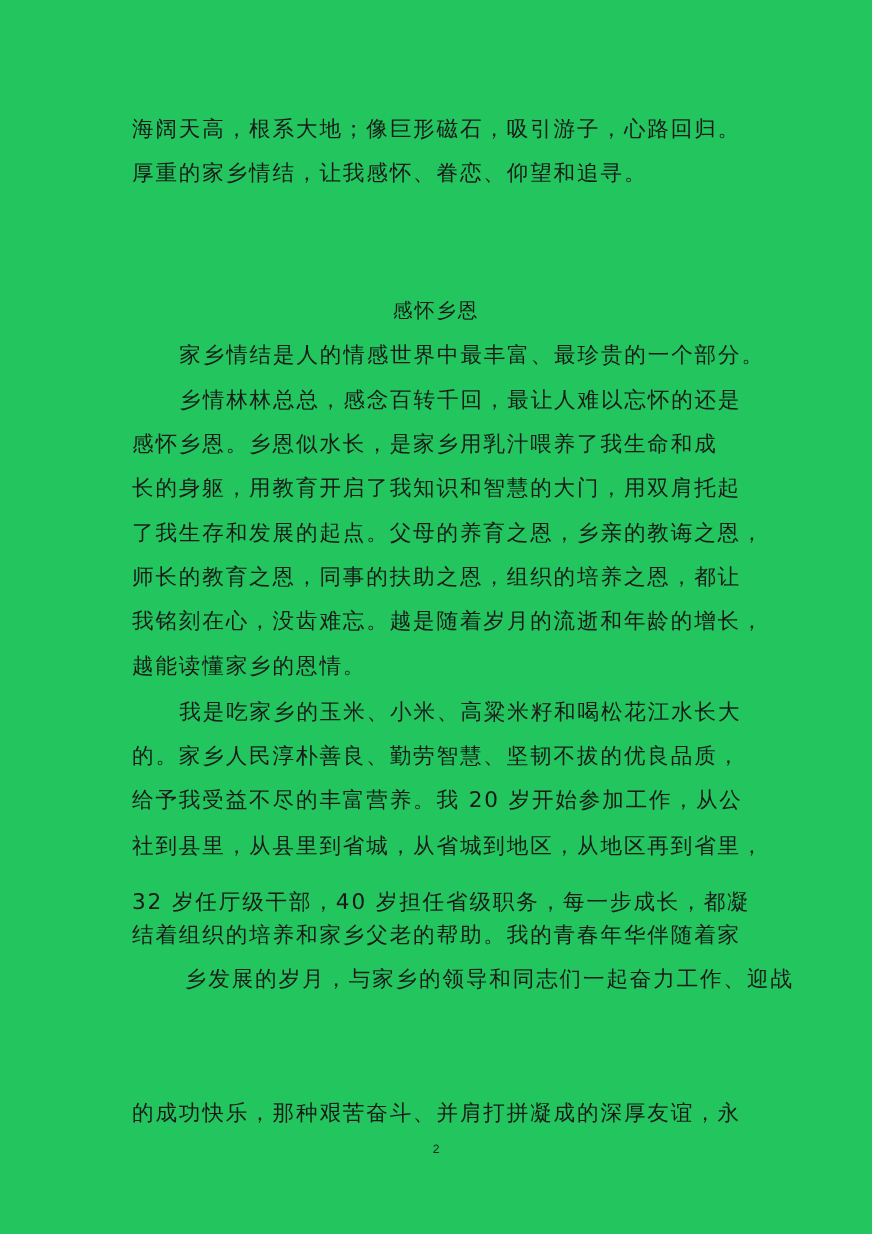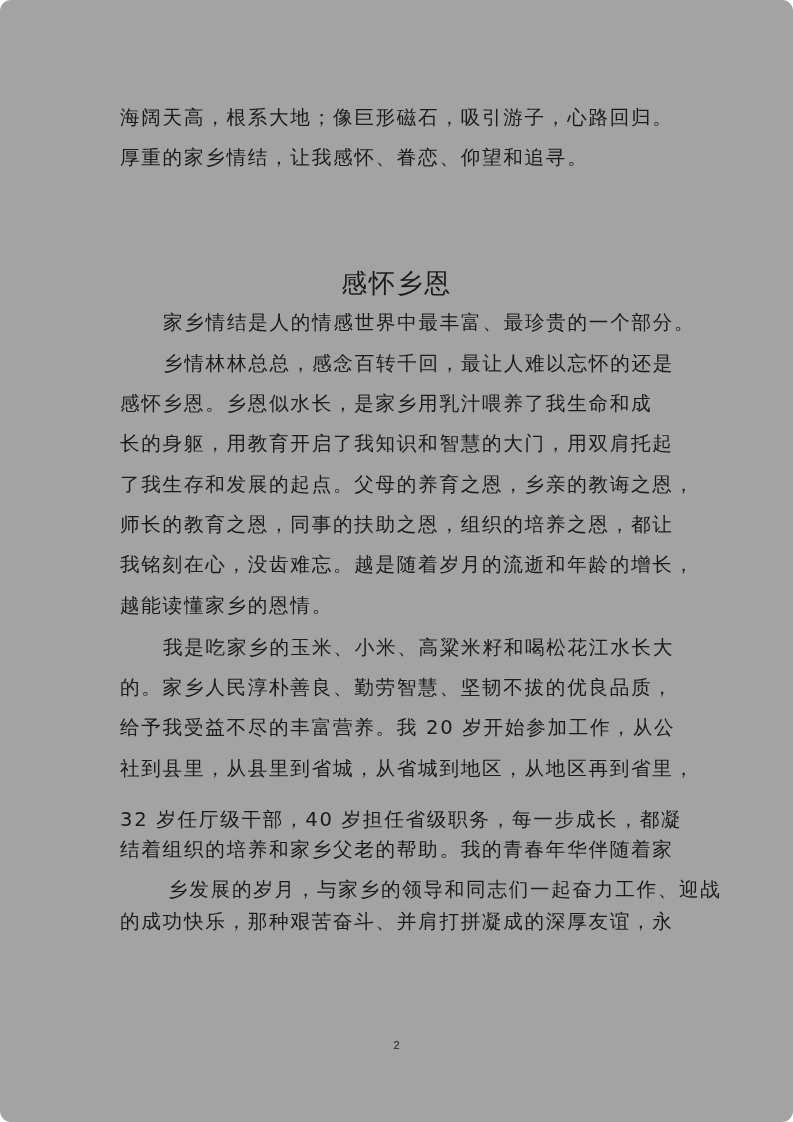--- a/index.html
+++ b/index.html
@@ -1,22 +1,22 @@
 <!DOCTYPE html>
 <html><head>
 <meta charset="utf-8">
 <style>
   html, body { margin: 0; padding: 0; background: #ffffff; }
   body { width: 793px; height: 1122px; position: relative; overflow: hidden;
          font-family: "DejaVu Sans", "Liberation Sans", sans-serif; color: #1a1a1a; }
-  .page { position: absolute; left: 0; top: 0; width: 793px; height: 1122px; background: #a3a3a3; border-radius: 11px; }
+  .page { position: absolute; left: 0; top: 0; width: 793px; height: 1122px; background: #22c55e; }
   .line { position: absolute; left: 120px; width: 565px; font-size: 19.6px; line-height: 24px;
           white-space: nowrap; letter-spacing: 1.7px; }
   .indent { left: 163px; width: 522px; }
-  .heading { position: absolute; left: 0; width: 793px; text-align: center; font-size: 26px;
+  .heading { position: absolute; left: 0; width: 793px; text-align: center; font-size: 18px;
              line-height: 24px; letter-spacing: 1.7px; }
   .pageno { position: absolute; left: 0; width: 793px; text-align: center; top: 1039px;
             font-size: 11px; font-family: "Liberation Sans", sans-serif; color: #222; }
 </style>
 </head>
 <body>
 
 <div class="page">
 
   <div class="line" style="top:106px;">海阔天高，根系大地；像巨形磁石，吸引游子，心路回归。</div>
@@ -34,16 +34,16 @@
   <div class="line" style="top:553px;">我铭刻在心，没齿难忘。越是随着岁月的流逝和年龄的增长，</div>
   <div class="line" style="top:594px;">越能读懂家乡的恩情。</div>
 
   <div class="line indent" style="top:636px;">我是吃家乡的玉米、小米、高粱米籽和喝松花江水长大</div>
   <div class="line" style="top:676px;">的。家乡人民淳朴善良、勤劳智慧、坚韧不拔的优良品质，</div>
   <div class="line" style="top:716px;">给予我受益不尽的丰富营养。我 20 岁开始参加工作，从公</div>
   <div class="line" style="top:757px;">社到县里，从县里到省城，从省城到地区，从地区再到省里，</div>
   <div class="line" style="top:797px;margin-top:11px;">32 岁任厅级干部，40 岁担任省级职务，每一步成长，都凝</div>
   <div class="line" style="top:838px;">结着组织的培养和家乡父老的帮助。我的青春年华伴随着家</div>
   <div class="line" style="top:878px;margin-left:48px;">乡发展的岁月，与家乡的领导和同志们一起奋力工作、迎战</div>
-  <div class="line" style="top:910px;">的成功快乐，那种艰苦奋斗、并肩打拼凝成的深厚友谊，永</div>
+  <div class="line" style="top:1000px;">的成功快乐，那种艰苦奋斗、并肩打拼凝成的深厚友谊，永</div>
 
   <div class="pageno">2</div>
 </div>
 
 </body></html>

